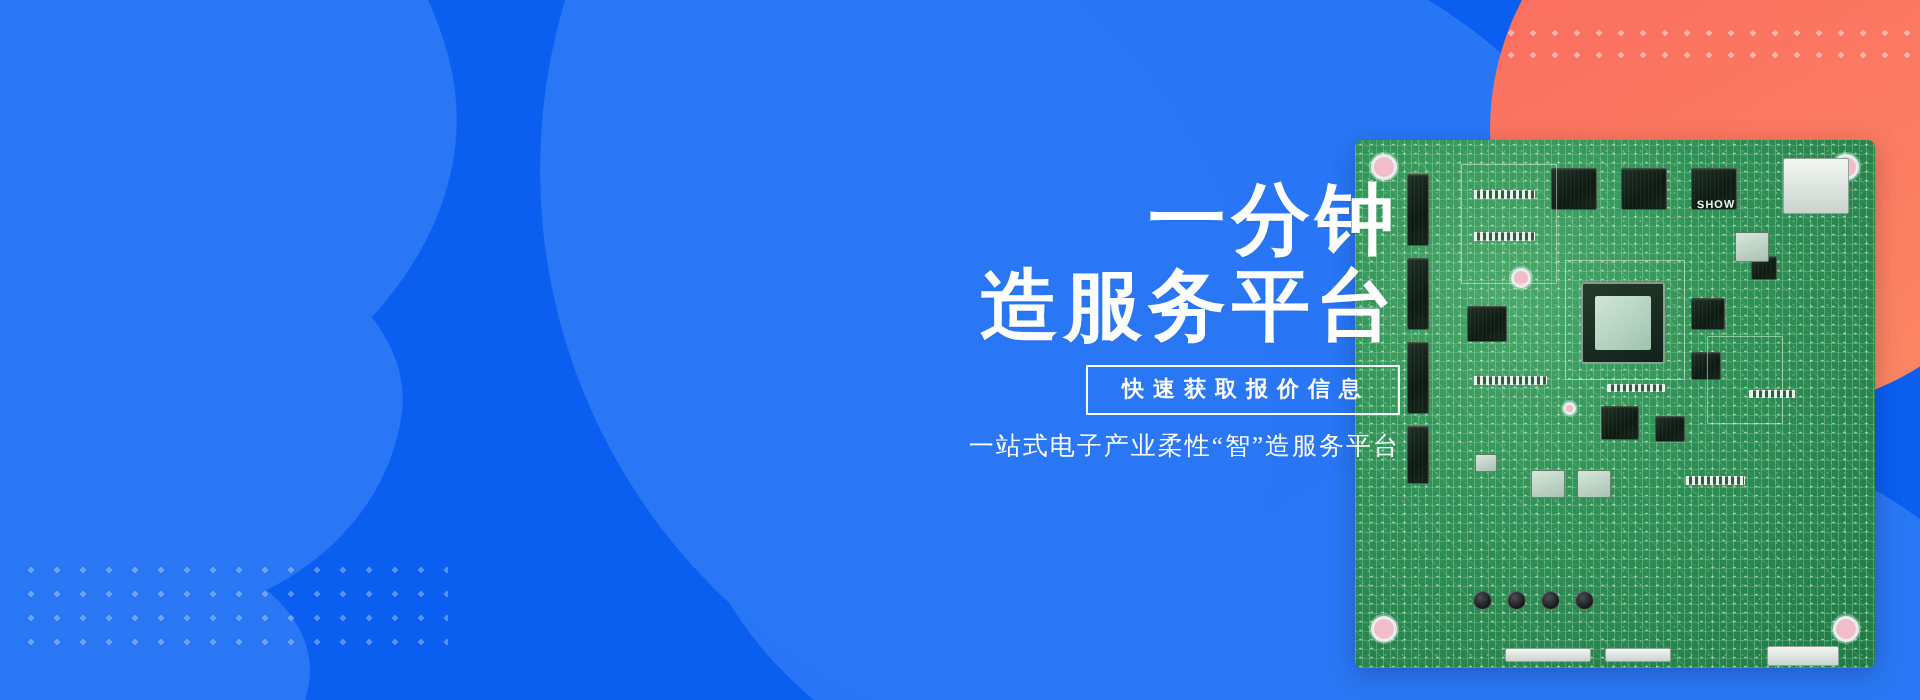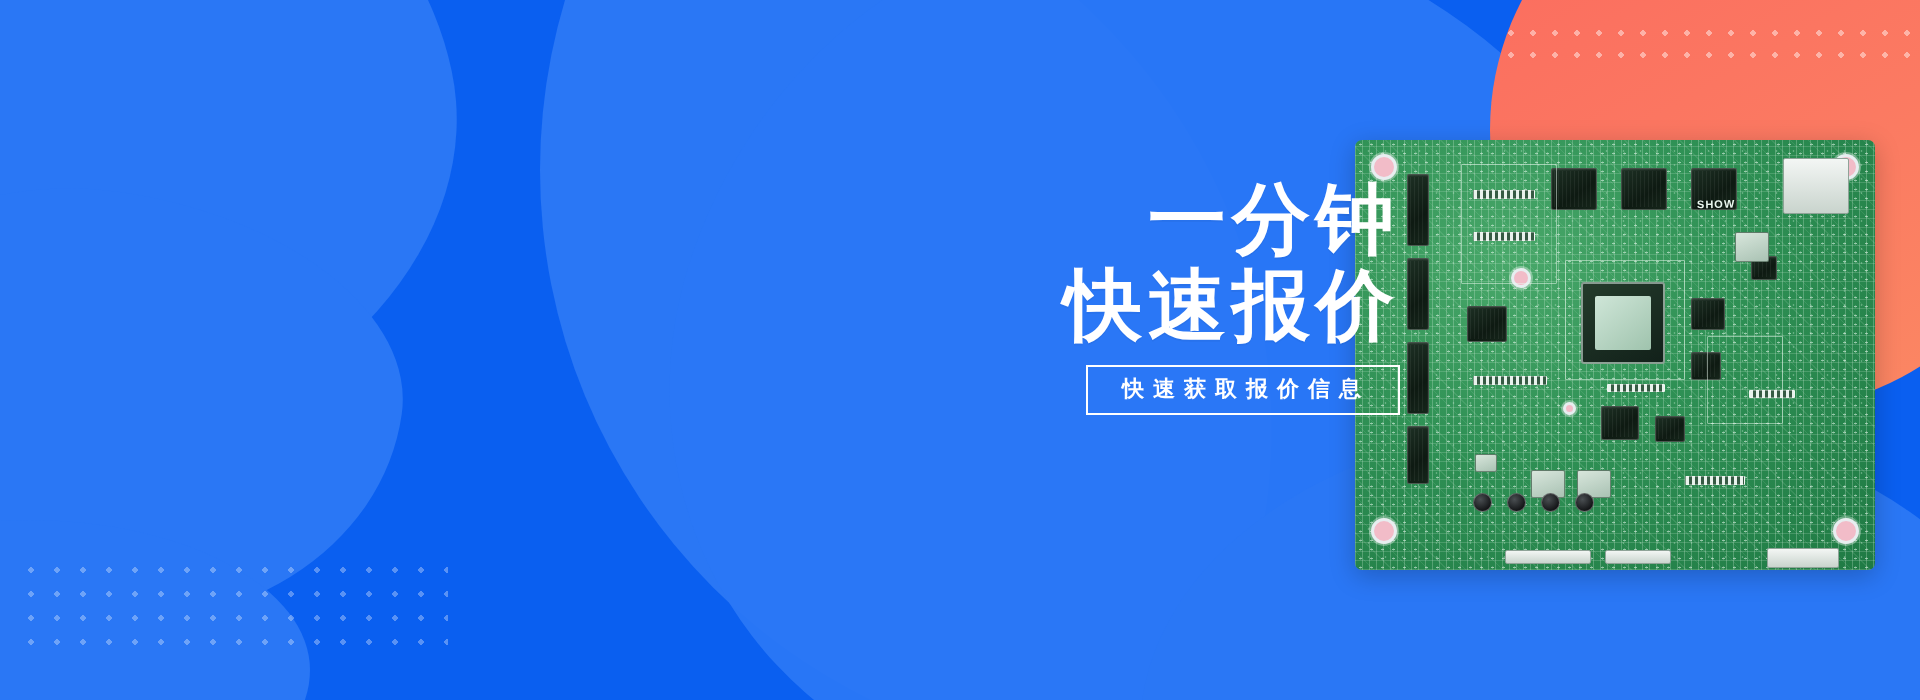--- a/index.html
+++ b/index.html
@@ -146,21 +146,21 @@
     color:#ffffff;
     line-height:1.2;
     white-space:nowrap;
     font-family:"Liberation Serif","DejaVu Serif",serif;
   }
 
   
   #pcb-wrap {
     position:absolute;
     left:1355px; top:140px;
-    width:520px; height:430px;
+    width:520px; height:528px;
     z-index:5;
   }
   #pcb-board {
     position:absolute; inset:0;
     border-radius:7px;
     overflow:hidden;
     background:
       radial-gradient(ellipse at 30% 28%, #49a86a 0%, #2f9155 42%, #1f7a44 100%);
     box-shadow:0 6px 26px rgba(0,0,0,.22);
   }
@@ -324,21 +324,22 @@
       <div class="bullet-cap" style="left:152px; bottom:58px; width:19px; height:19px;"></div>
       <div class="bullet-cap" style="left:186px; bottom:58px; width:19px; height:19px;"></div>
       <div class="bullet-cap" style="left:220px; bottom:58px; width:19px; height:19px;"></div>
 
       <div id="pcb-logo">SHOW</div>
     </div>
   </div>
 
   <div id="text-block">
     <div class="headline" id="headline-1">一分钟</div>
-    <div class="headline" id="headline-2">快速报价</div>
+    <div class="headline" id="headline-2">造服务平台</div>
 
     <div id="cta-box">
       <span id="cta-label">快速获取报价信息</span>
     </div>
 
+    <div id="subtitle">一站式电子产业柔性“智”造服务平台</div>
   </div>
 
 </div>
 
 </body></html>

